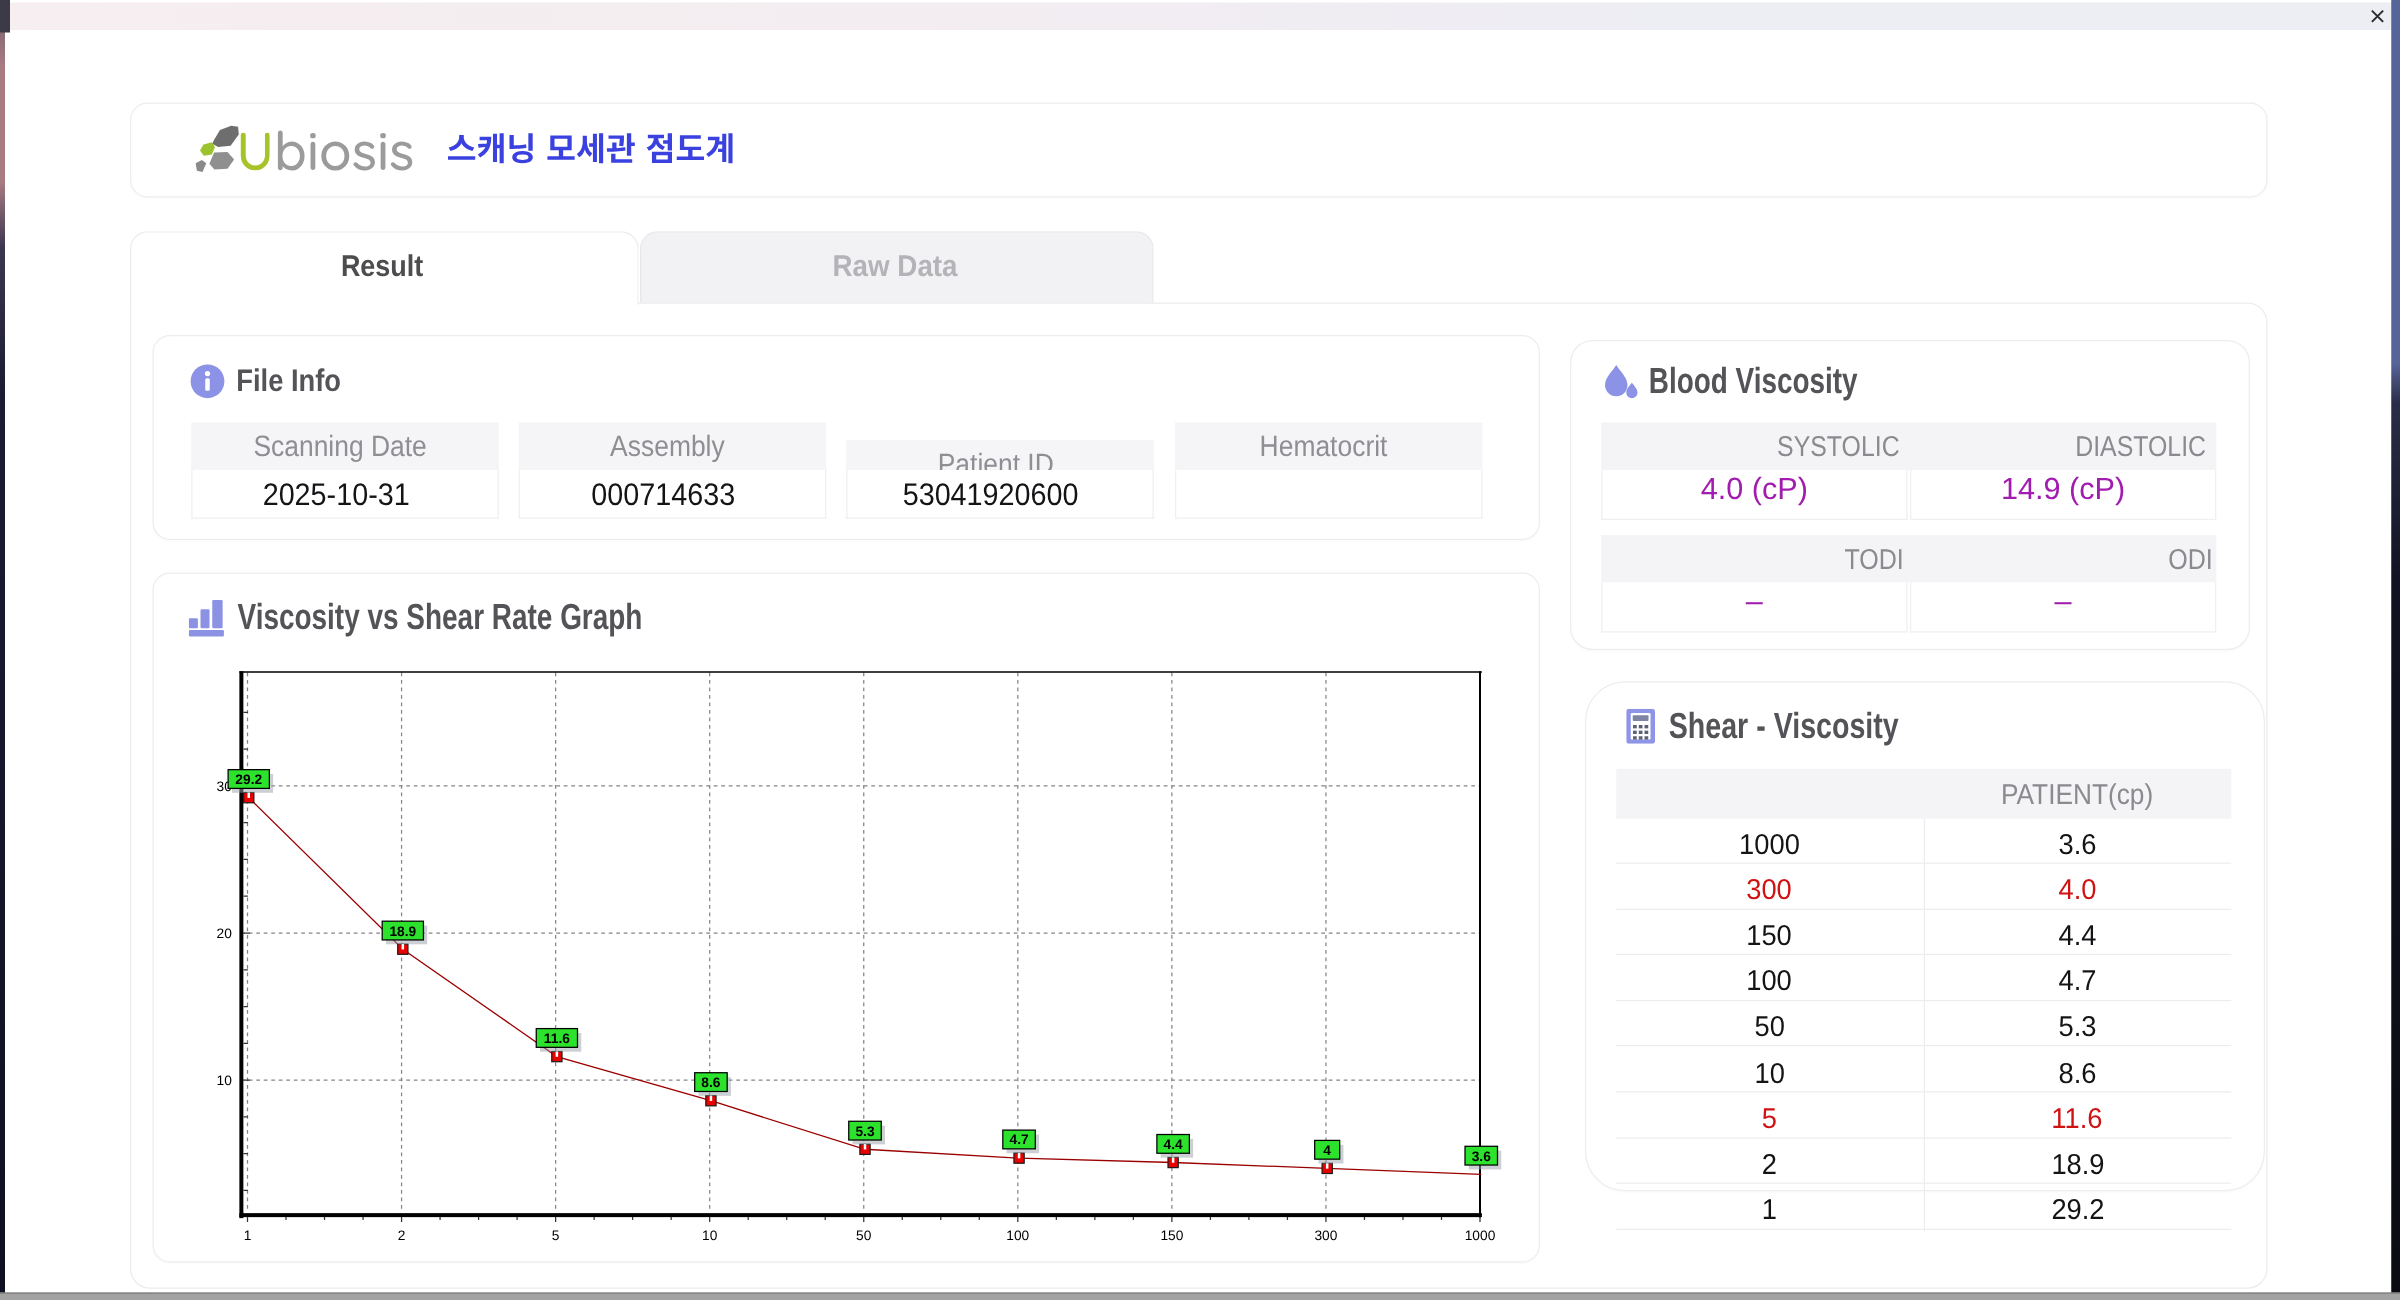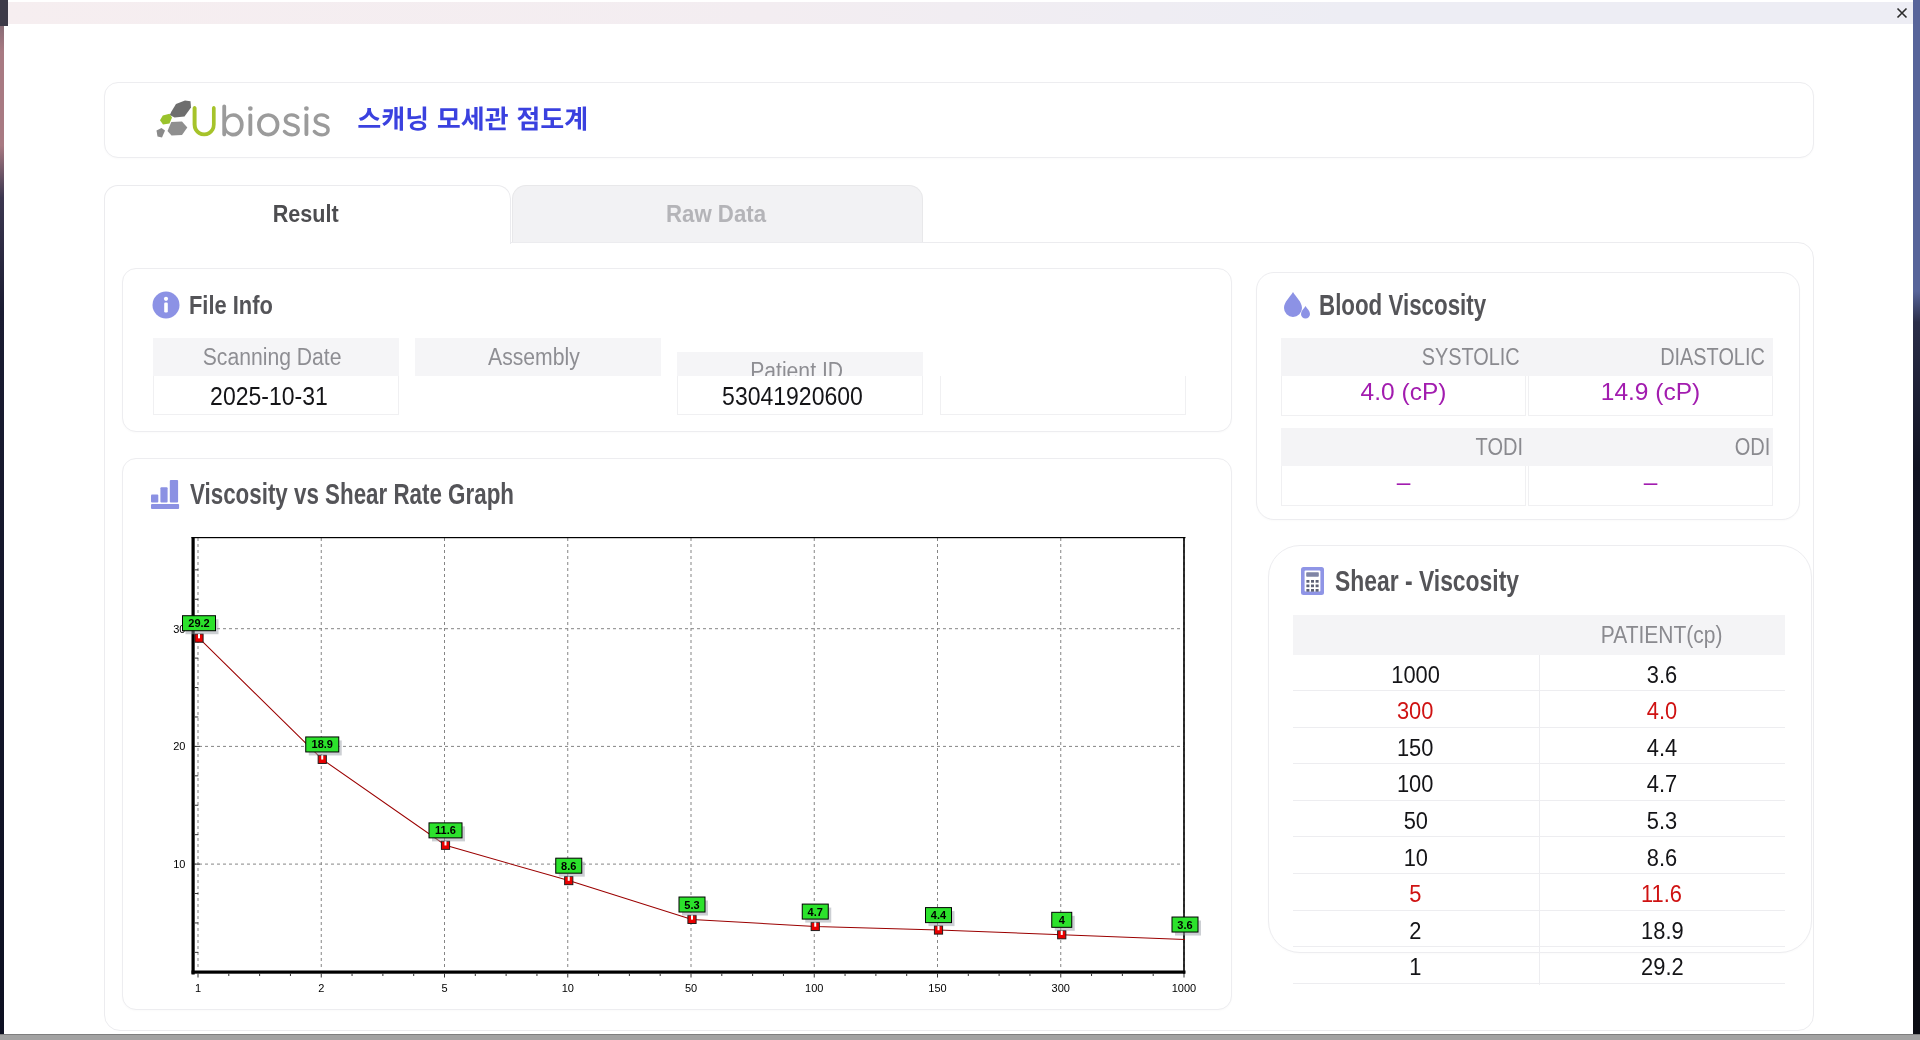--- a/index.html
+++ b/index.html
@@ -70,22 +70,24 @@
 <div class="card" style="left:122px;top:268px;width:1110px;height:164px">
 <svg class="abs" style="left:29px;top:22px" width="28" height="28" viewBox="0 0 28 28">
       <circle cx="14" cy="14" r="13.5" fill="#8c92e5"></circle>
       <rect x="12.2" y="11.5" width="3.6" height="10" rx="1.2" fill="#fff"></rect>
       <circle cx="14" cy="7.8" r="2.1" fill="#fff"></circle>
     </svg>
 <div class="ctitle" style="left:65.5px;top:22px;font-size:25px;line-height:29px;transform:scaleX(.875)">File Info</div>
 <div class="abs fi-lab" style="left:30.0px;top:69.3px"><span style="display:inline-block;transform:scaleX(0.9)">Scanning Date</span></div>
 <div class="abs fi-val" style="left:30.0px;top:107.3px"><span style="display:inline-block;transform:scaleX(0.92)">2025-10-31</span></div>
     <div class="abs fi-lab" style="left:292.2px;top:69.3px"><span style="display:inline-block;transform:scaleX(0.9)">Assembly</span></div>
+<div class="abs fi-val" style="left:292.2px;top:107.3px"><span style="display:inline-block;transform:scaleX(0.92)">000714633</span></div>
     <div class="abs fi-lab" style="left:554.4px;top:83px"><span style="display:inline-block;transform:scaleX(0.9)">Patient ID</span></div>
 <div class="abs fi-val" style="left:554.4px;top:107.3px"><span style="display:inline-block;transform:scaleX(0.92)">53041920600</span></div>
+    <div class="abs fi-lab" style="left:816.6px;top:69.3px"><span style="display:inline-block;transform:scaleX(0.9)">Hematocrit</span></div>
 <div class="abs fi-val" style="left:816.6px;top:107.3px"><span style="display:inline-block;transform:scaleX(1)"></span></div>
 </div>
 
 <div class="card" style="left:122px;top:458px;width:1110px;height:552px">
 <svg class="abs" style="left:28.4px;top:21.4px" width="29" height="30" viewBox="0 0 29 30" fill="#8b91e3">
       <rect x="0" y="14.6" width="7.3" height="7.9" rx="1"></rect>
       <rect x="9.4" y="7.3" width="7.2" height="15.2" rx="1"></rect>
       <rect x="18.8" y="0" width="8.3" height="22.5" rx="1"></rect>
       <rect x="0" y="23.9" width="28.1" height="5.2" rx="1"></rect>
     </svg>

